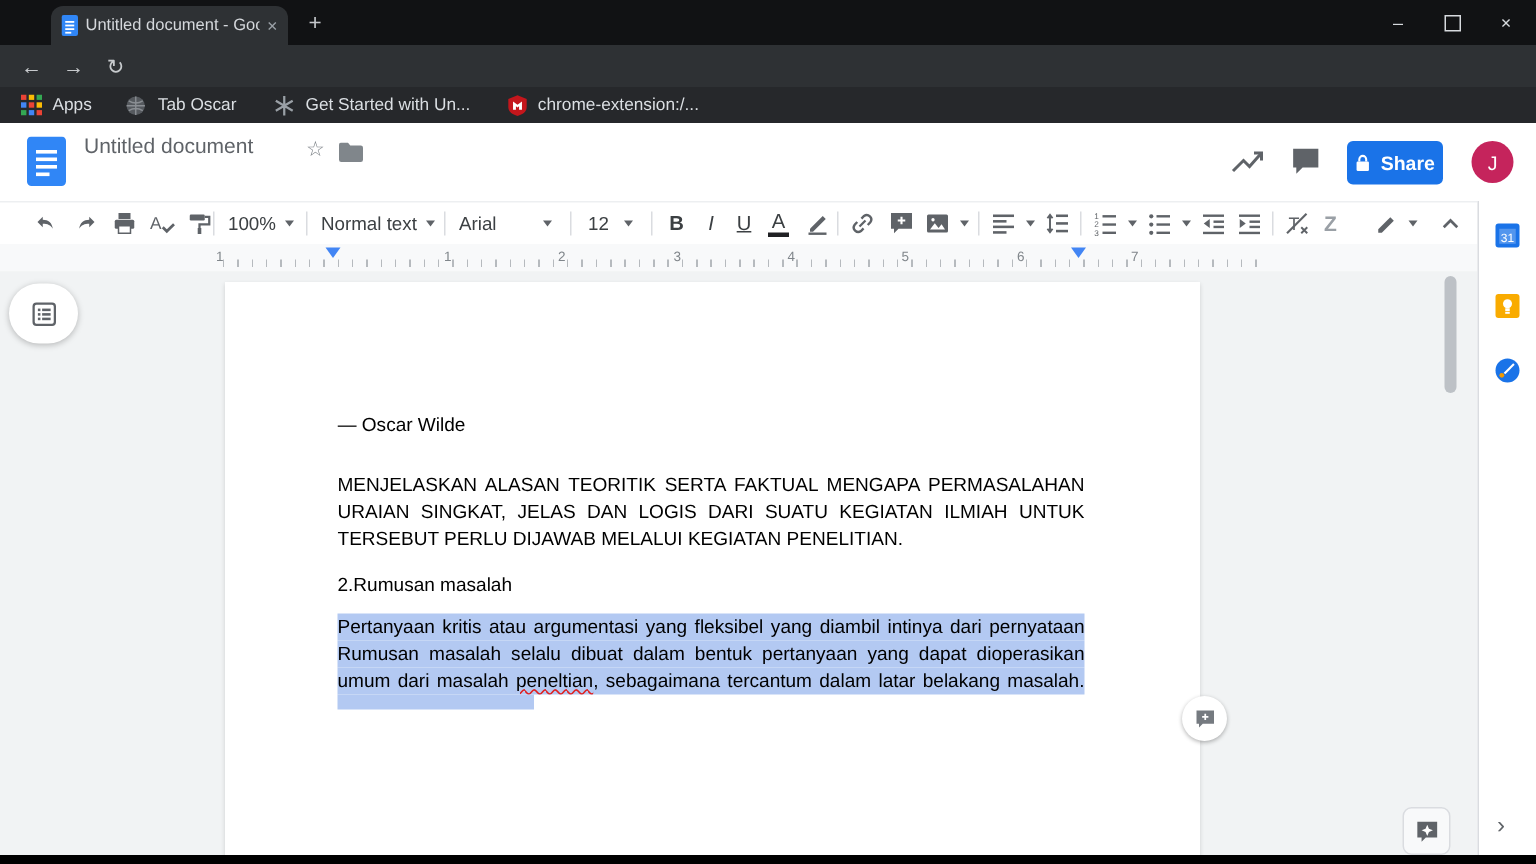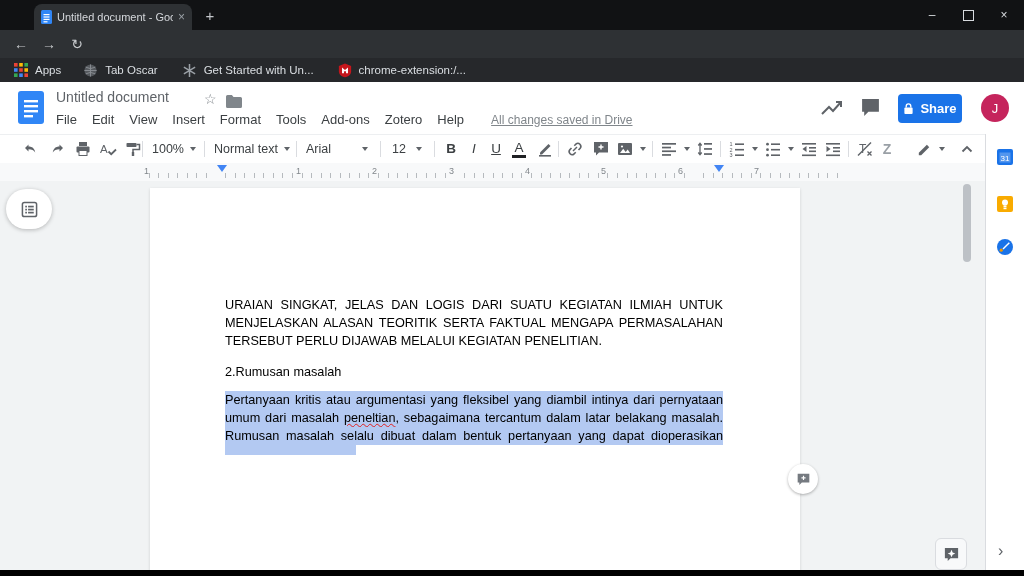--- a/index.html
+++ b/index.html
@@ -213,32 +213,20 @@
         <rect x="6" y="14" width="14" height="2.4" fill="#fff"></rect>
         <rect x="6" y="19" width="14" height="2.4" fill="#fff"></rect>
         <rect x="6" y="24" width="9" height="2.4" fill="#fff"></rect>
       </svg>
     <div class="doc-title">Untitled document</div>
     <div class="title-star">☆</div>
     <svg class="abs" style="left:226px;top:13px" width="16" height="13" viewBox="0 0 16 13">
         <path d="M0 1.5A1.5 1.5 0 011.5 0h4.4l1.6 2h7A1.5 1.5 0 0116 3.5v8a1.5 1.5 0 01-1.5 1.5h-13A1.5 1.5 0 010 11.5z" fill="#80868b"></path>
       </svg>
 
-    <div class="menurow">
-      <span>File</span>
-      <span>Edit</span>
-      <span>View</span>
-      <span>Insert</span>
-      <span>Format</span>
-      <span>Tools</span>
-      <span>Add-ons</span>
-      <span>Zotero</span>
-      <span>Help</span>
-      <span class="saved">All changes saved in Drive</span>
-    </div>
 
     <svg class="abs" style="left:820px;top:16px" width="24" height="20" viewBox="0 0 24 20">
         <path d="M2 16L9 9l4 4 8-9" stroke="#5f6368" stroke-width="2" fill="none"></path>
         <path d="M16 4h5v5" stroke="#5f6368" stroke-width="2" fill="none"></path>
       </svg>
     <svg class="abs" style="left:860px;top:15px" width="21" height="21" viewBox="0 0 20 20">
         <path d="M2 2h16v12H8l-4 4v-4H2z" fill="#5f6368"></path>
       </svg>
     <div class="sharebtn">
       <svg width="11" height="13" viewBox="0 0 12 14">
@@ -406,31 +394,32 @@
     <span class="rnum" style="left:678px">6</span>
     <span class="rnum" style="left:754px">7</span>
     <div class="rmark" style="left:217px"></div>
     <div class="rmark" style="left:714px"></div>
   </div>
 
   <div class="editor">
     <div class="page">
       <div class="doctext">
         <div style="height:12px"></div>
+        <div class="ln">— Oscar Wilde</div>
         <div style="height:12px"></div>
         <div style="height:10px"></div>
+        <div class="ln j">MENJELASKAN ALASAN TEORITIK SERTA FAKTUAL MENGAPA PERMASALAHAN</div>
         <div class="ln j">URAIAN SINGKAT, JELAS DAN LOGIS DARI SUATU KEGIATAN ILMIAH UNTUK</div>
-        <div class="ln j">MENJELASKAN ALASAN TEORITIK SERTA FAKTUAL MENGAPA PERMASALAHAN</div>
         <div class="ln">TERSEBUT PERLU DIJAWAB MELALUI KEGIATAN PENELITIAN.</div>
         <div style="height:13px"></div>
         <div class="ln">2.Rumusan masalah</div>
         <div style="height:10px"></div>
         <div class="ln j hl">Pertanyaan kritis atau argumentasi yang fleksibel yang diambil intinya dari pernyataan</div>
+        <div class="ln j hl">Rumusan masalah selalu dibuat dalam bentuk pertanyaan yang dapat dioperasikan</div>
         <div class="ln j hl"><span>umum dari masalah </span><span class="misspell">peneltian</span><span>, sebagaimana tercantum dalam latar belakang masalah.</span></div>
-        <div class="ln j hl">Rumusan masalah selalu dibuat dalam bentuk pertanyaan yang dapat dioperasikan</div>
         <div class="hl" style="width:131px;height:10px"></div>
         <div style="height:5px"></div>
       </div>
     </div>
 
     <div class="outlinebtn">
       <svg width="17" height="17" viewBox="0 0 18 18">
           <rect x="1.5" y="1.5" width="15" height="15" rx="2" fill="none" stroke="#5f6368" stroke-width="1.6"></rect>
           <rect x="4.5" y="5" width="1.8" height="1.8" fill="#5f6368"></rect>
           <rect x="7.5" y="5" width="6" height="1.8" fill="#5f6368"></rect>

